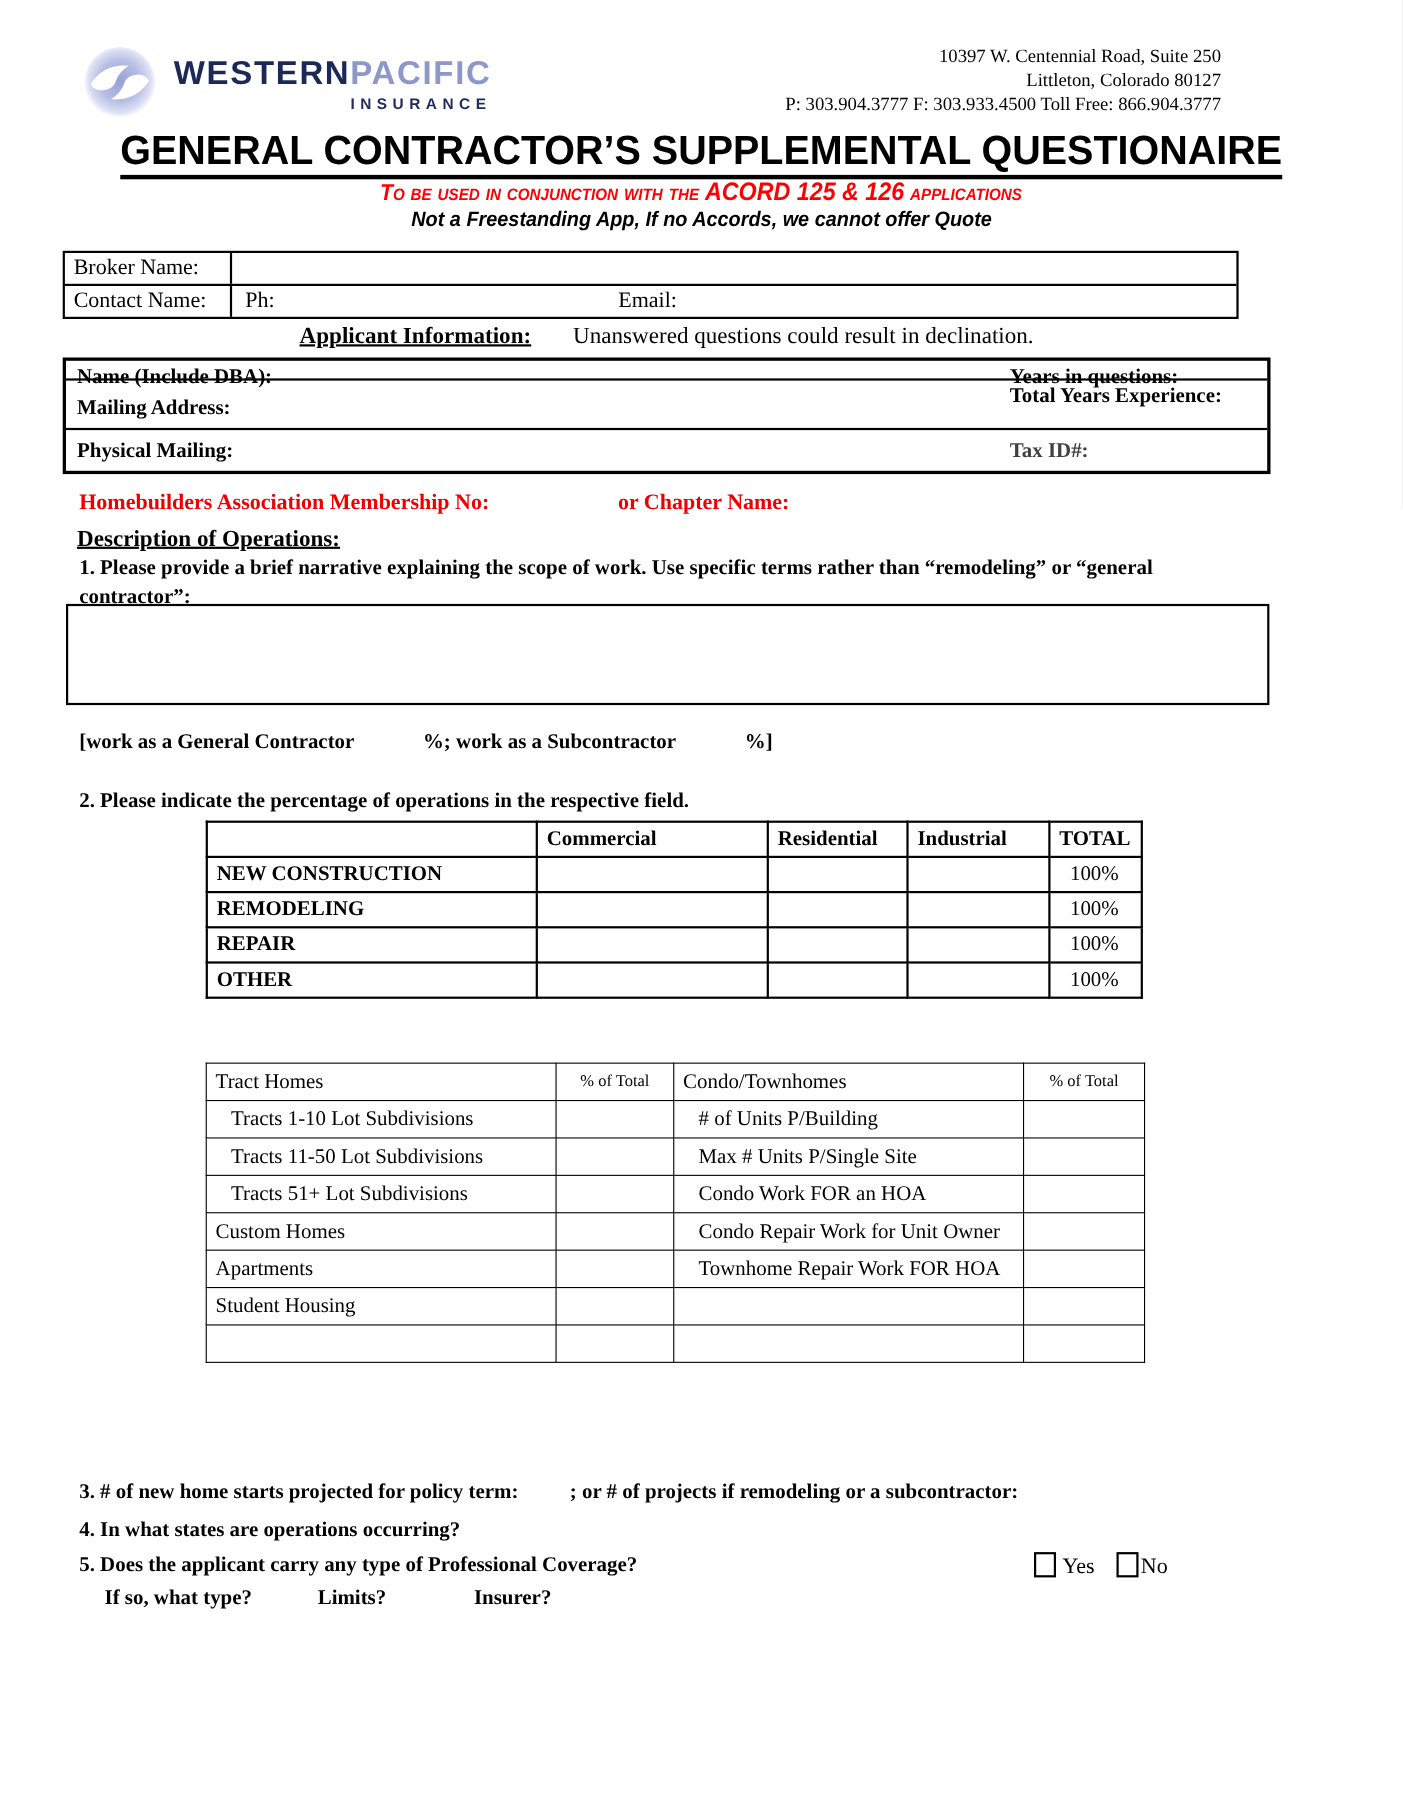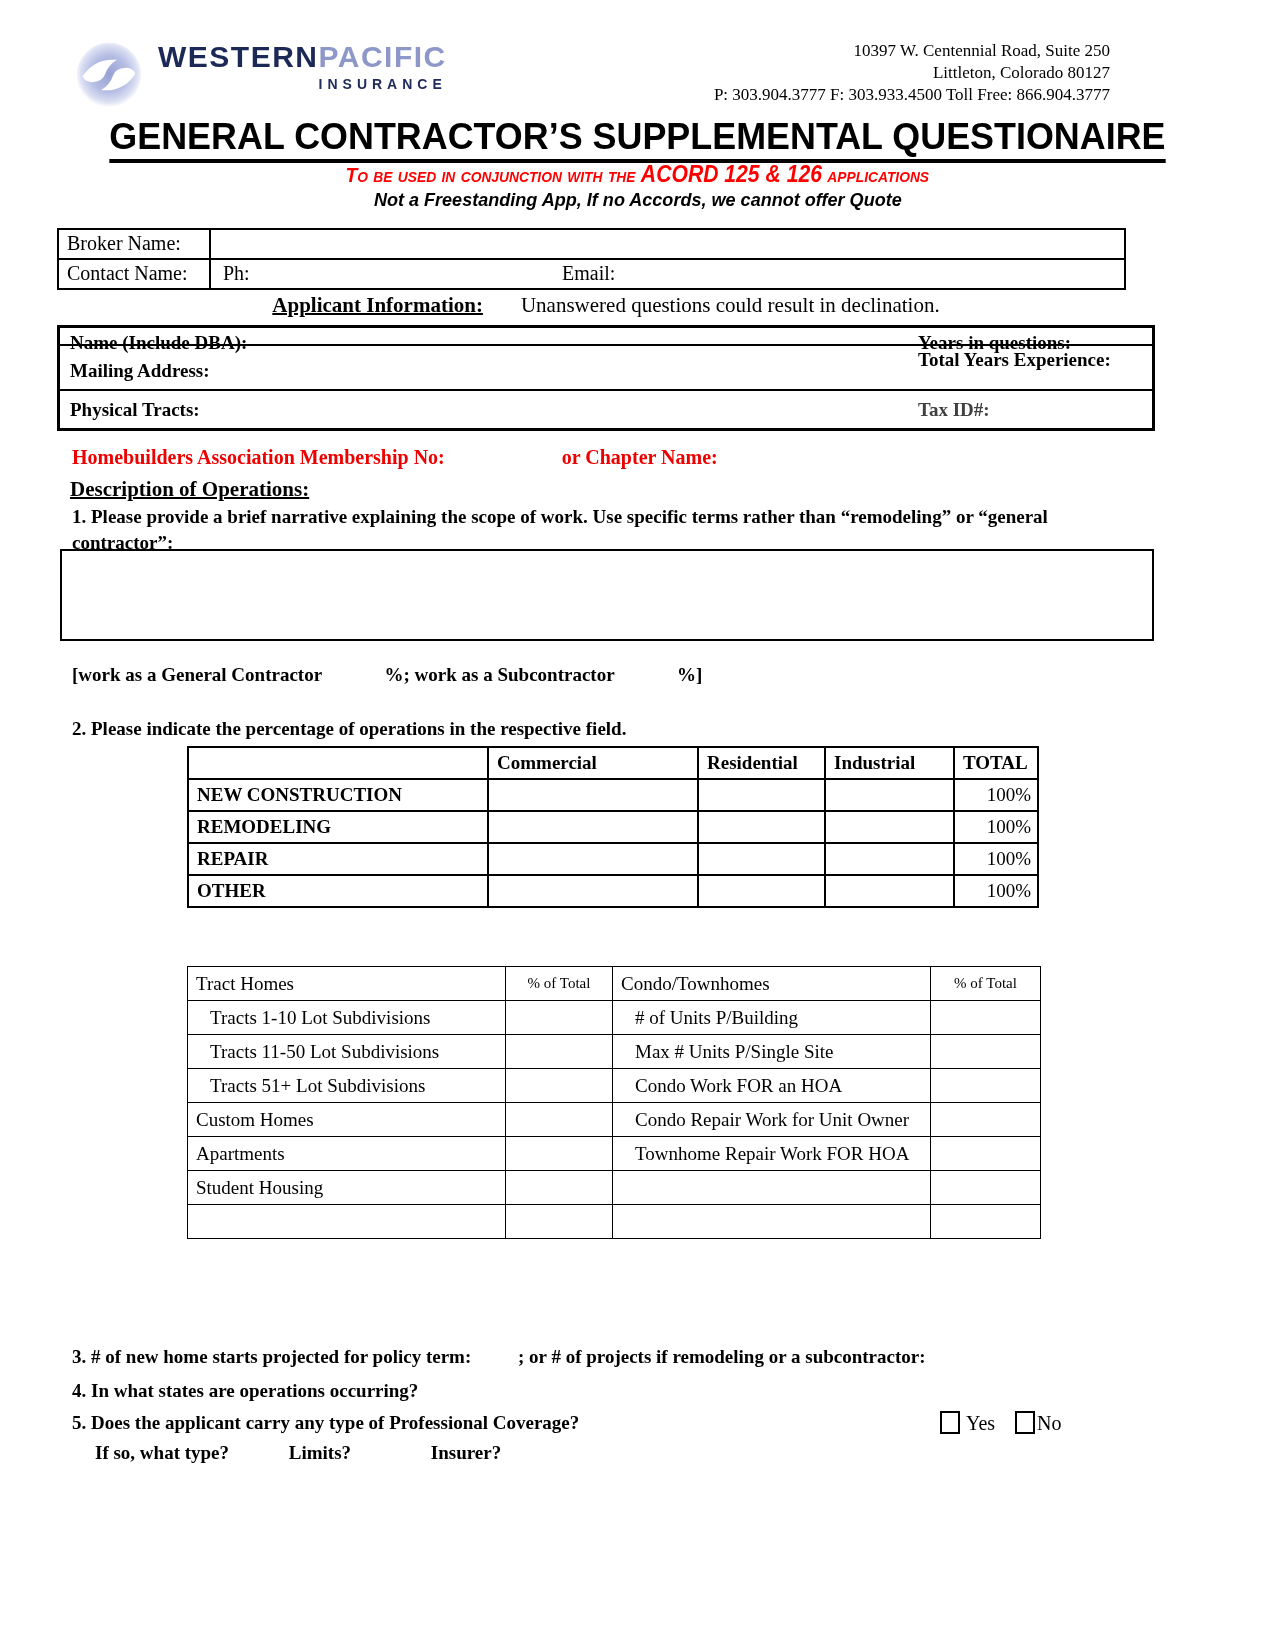--- a/index.html
+++ b/index.html
@@ -4,21 +4,21 @@
 <style>
   html,body { margin:0; padding:0; background:#e8e8e8; }
   .page {
     position:relative; width:1275px; height:1650px; margin:0 auto;
     background:#ffffff; font-family:"Liberation Serif", serif; color:#000;
     overflow:hidden;
   }
   
   .logo { position:absolute; top:42px; left:76px; display:flex; align-items:flex-start; }
   .sphere { width:66px; height:66px; }
-  .logo-text { margin-left:16px; font-family:"Liberation Sans", sans-serif; }
+  .logo-text { margin-left:16px; margin-top:10px; font-family:"Liberation Sans", sans-serif; }
   .logo-line1 { font-size:30px; font-weight:bold; letter-spacing:1.5px; line-height:1; }
   .western { color:#1c2957; }
   .pacific { color:#8d97c8; }
   .logo-line2 { font-size:14px; font-weight:bold; color:#222c5c; letter-spacing:5px; text-align:right; margin-top:4px; }
   .address { position:absolute; top:40px; right:165px; text-align:right; font-size:17px; line-height:22px; }
   
   .title-wrap { position:absolute; top:116px; left:40px; right:40px; text-align:center; }
   .title {
     display:inline-block; font-family:"Liberation Sans", sans-serif; font-weight:bold;
     font-size:37px; letter-spacing:0px; transform:scaleX(0.97); transform-origin:center;
@@ -65,21 +65,21 @@
   .narrative-box { position:absolute; top:549px; left:60px; width:1090px; height:88px; border:2px solid #000; background:#fff; }
   .bracket { position:absolute; top:664px; left:72px; font-size:19px; font-weight:bold; }
   .bracket .g { margin-left:58px; }
   .q2 { position:absolute; top:718px; left:72px; font-size:19px; font-weight:bold; }
   
   table { border-collapse:collapse; table-layout:fixed; }
   .t1 { position:absolute; top:746px; left:187px; width:850px; }
   .t1 td { border:2px solid #000; height:32px; font-size:19px; padding:0 8px; box-sizing:border-box; }
   .t1 .hdr { font-weight:bold; }
   .t1 .rowlabel { font-weight:bold; }
-  .t1 .total { text-align:right; padding-right:6px; }
+  .t1 .total { text-align:right; padding-right:20px; }
   
   .t2 { position:absolute; top:966px; left:187px; width:853px; }
   .t2 td { border:1.5px solid #000; height:34px; font-size:19px; padding:0 8px; box-sizing:border-box; }
   .t2 .pct-h { font-size:15px; text-align:center; padding:0 2px; }
   .t2 .ind { padding-left:22px; }
   .t2 .small { font-size:16px; }
   
   .q3 { position:absolute; top:1346px; left:72px; font-size:19px; font-weight:bold; }
   .q3 .g { margin-left:42px; }
   .q4 { position:absolute; top:1380px; left:72px; font-size:19px; font-weight:bold; }
@@ -156,21 +156,21 @@
   <div class="app-table">
     <div class="a-row a-r1">
       <span class="a-label">Name (Include DBA):</span>
       <span class="a-right">Years in questions:</span>
     </div>
     <div class="a-row a-r2">
       <span class="a-label">Mailing Address:</span>
       <span class="a-right">Total Years Experience:</span>
     </div>
     <div class="a-row a-r3">
-      <span class="a-label">Physical Tracts:</span>
+      <span class="a-label">Physical Mailing:</span>
       <span class="a-right red">Tax ID#:</span>
     </div>
   </div>
 
   <div class="homebuilders">
     <span>Homebuilders Association Membership No:</span>
     <span class="p2">or Chapter Name:</span>
   </div>
 
   <div class="desc-head">Description of Operations:</div>

